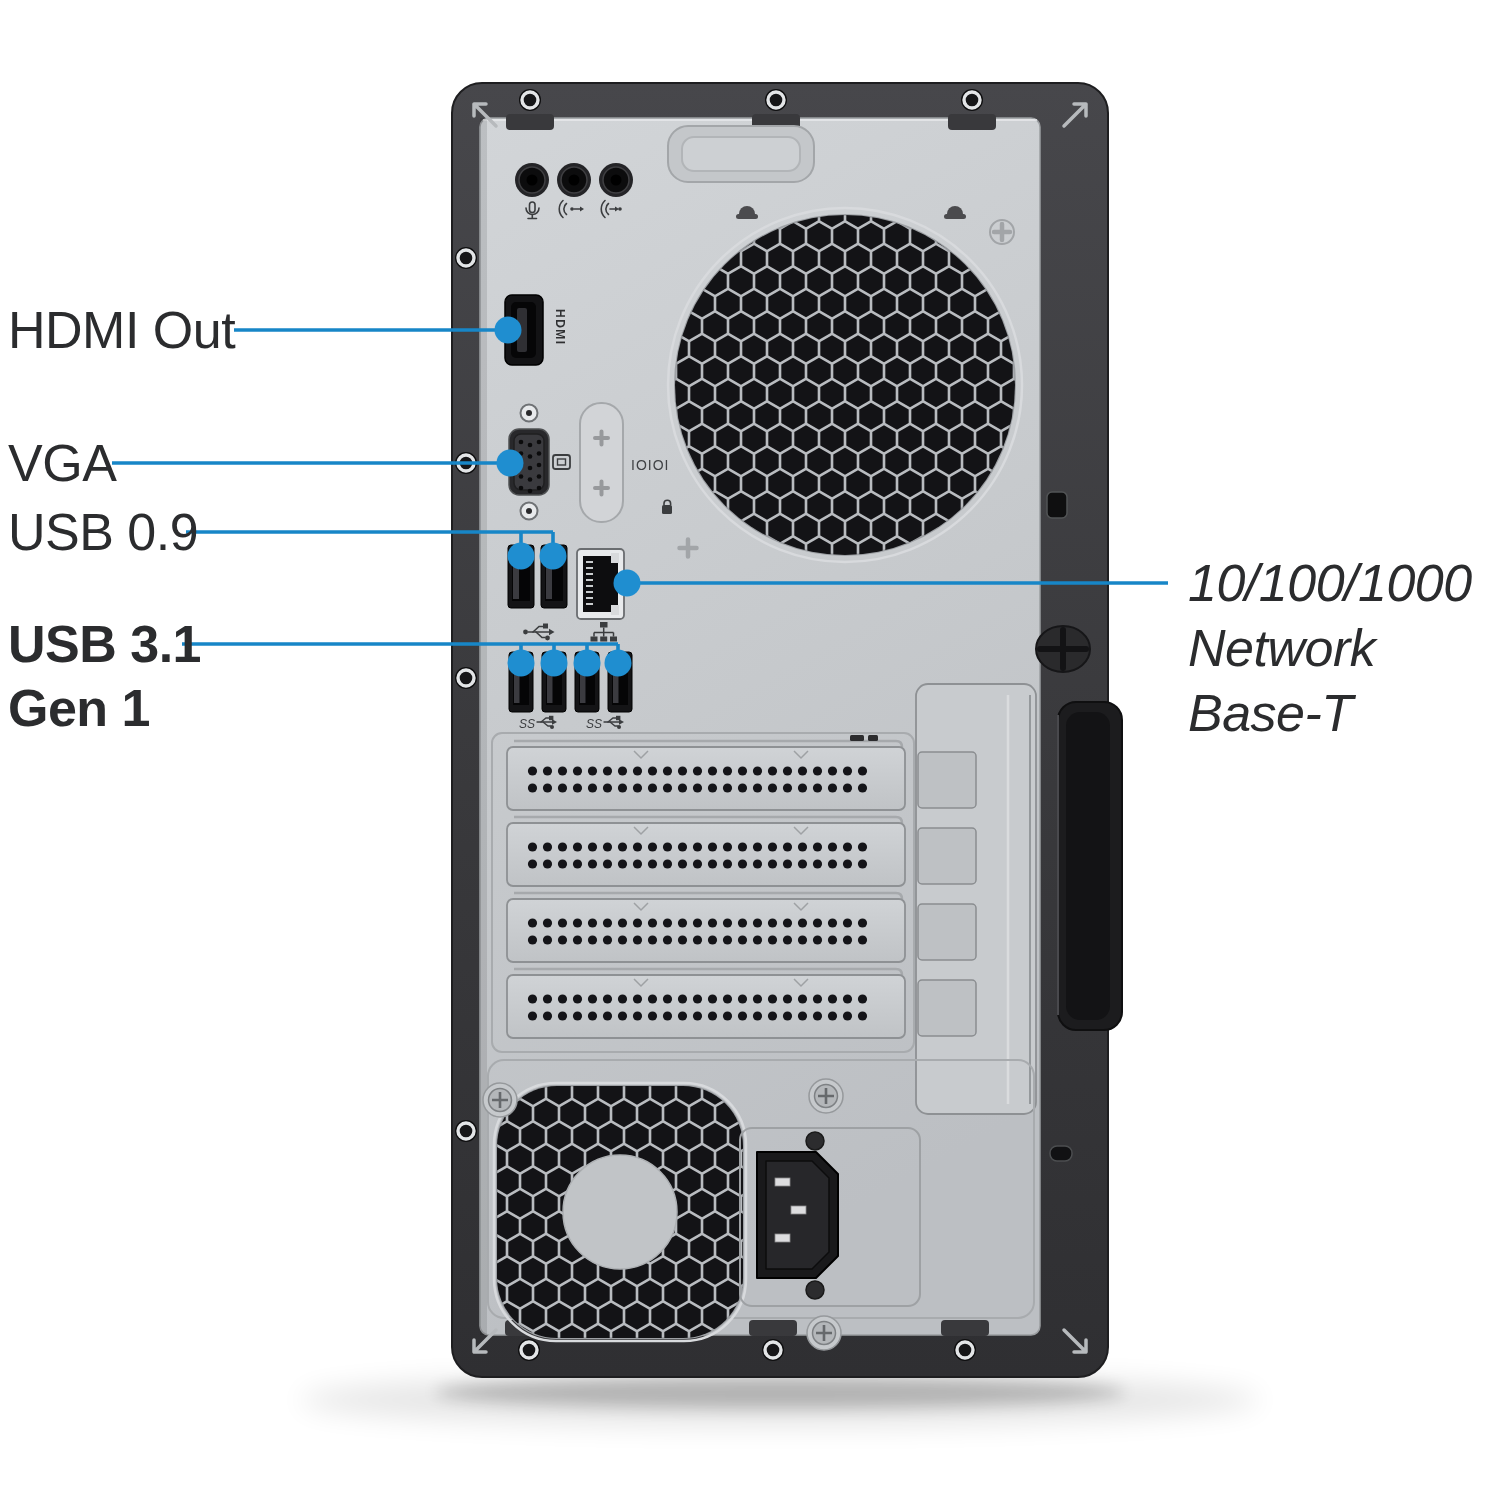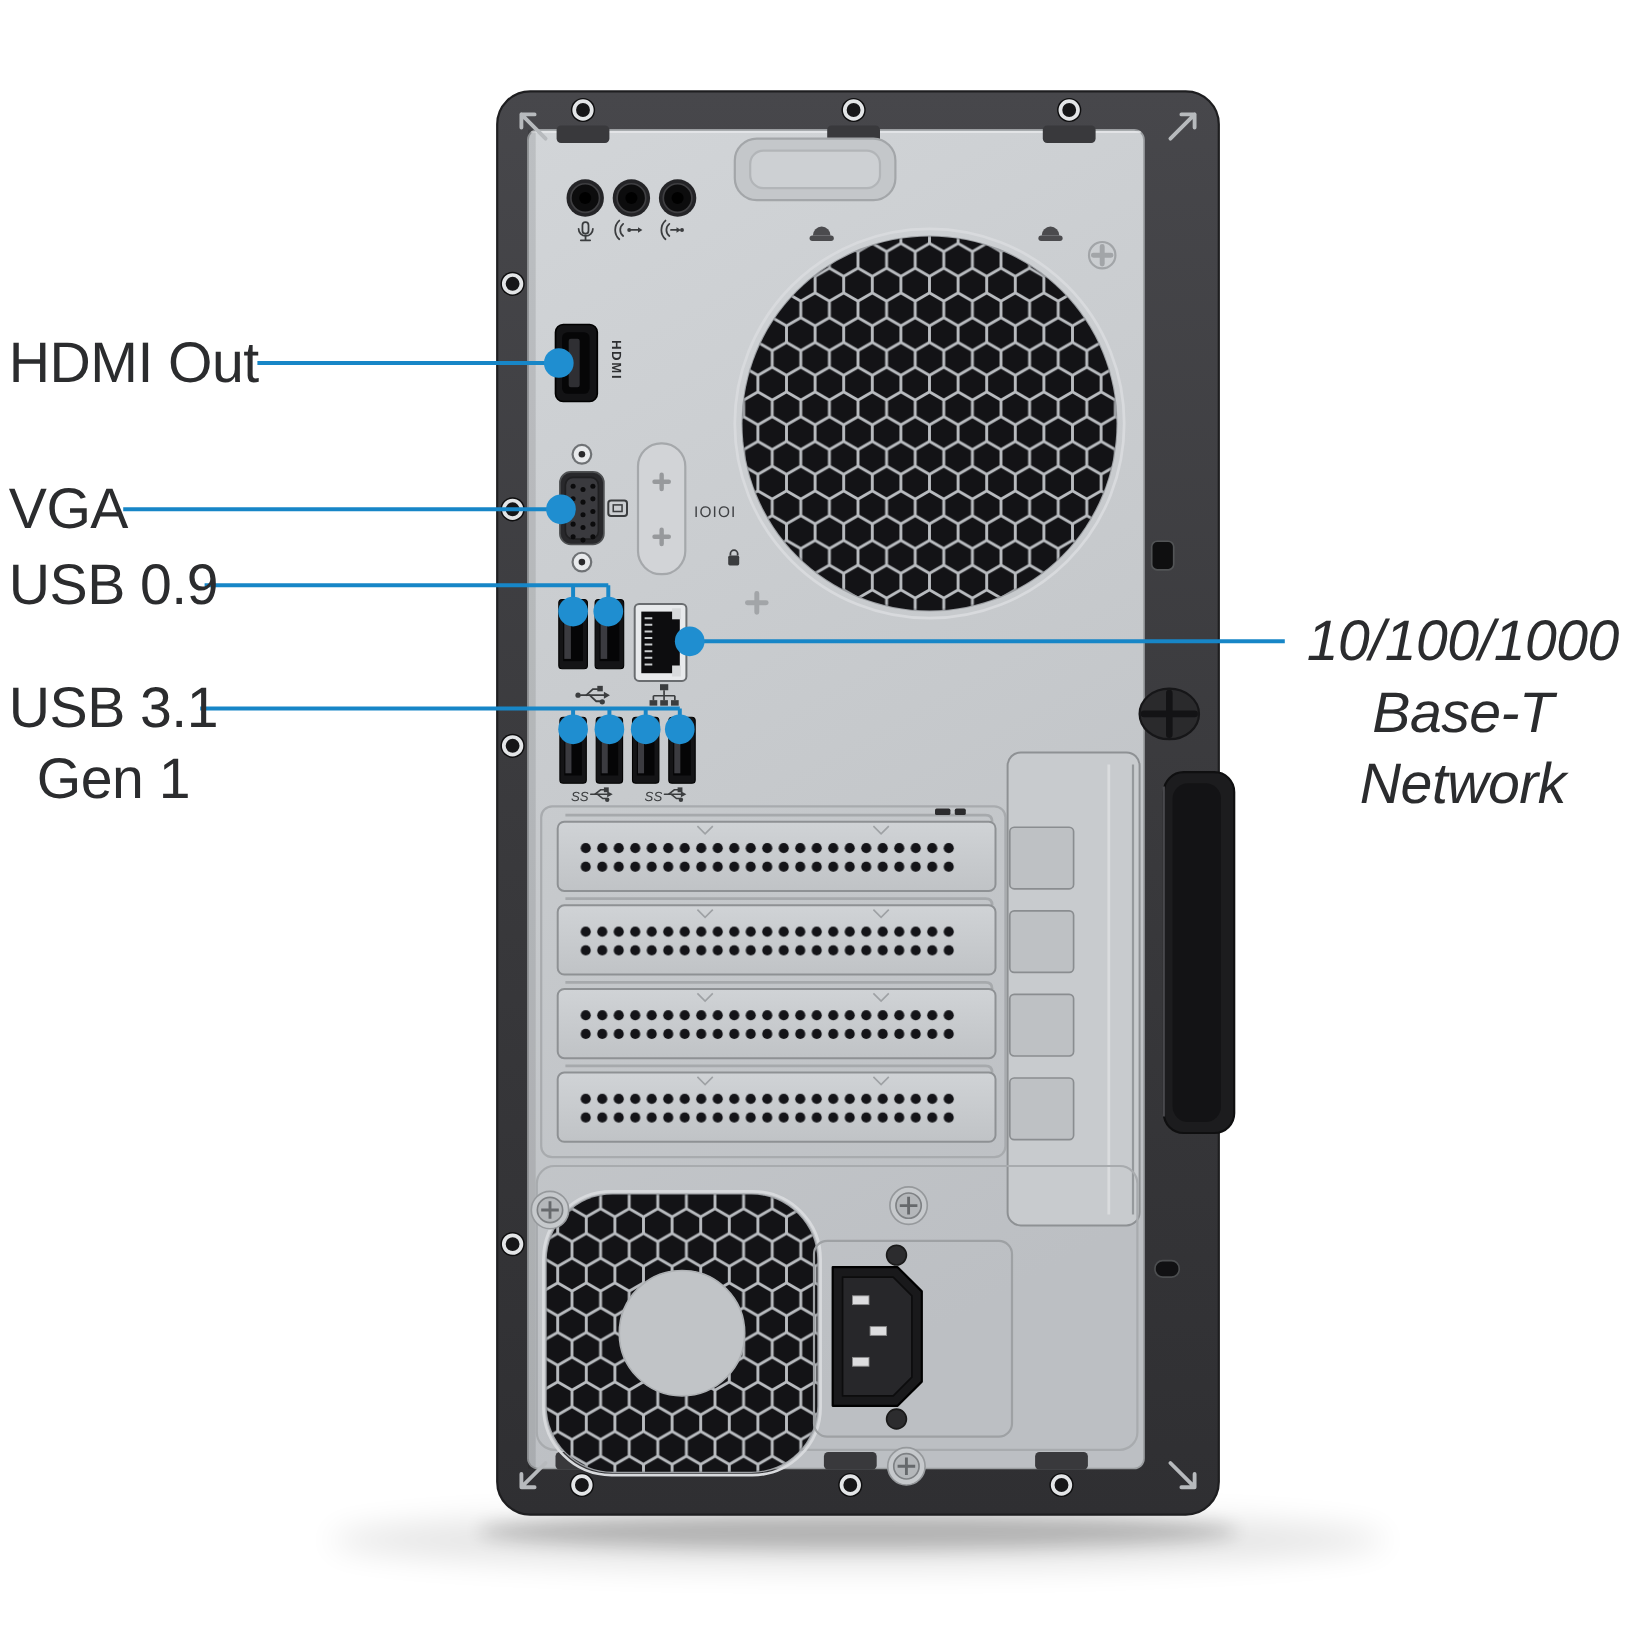--- a/index.html
+++ b/index.html
@@ -1,22 +1,22 @@
 <!DOCTYPE html>
 <html><head>
 <meta charset="utf-8">
 <style>
   html,body{margin:0;padding:0;background:#ffffff;}
   .scene{position:relative;width:1500px;height:1500px;background:#ffffff;overflow:hidden;
          font-family:"Liberation Sans",sans-serif;}
   .scene svg{position:absolute;left:0;top:0;}
   .callout-label{position:absolute;font-weight:300;font-size:52px;line-height:56px;
          color:#2b2c2e;letter-spacing:-0.5px;white-space:nowrap;}
-  .callout-label span{display:block;text-align:center;}
-  .two-line span{line-height:64px;}
+  .callout-label span{display:block;}
+  .two-line span{line-height:64px;font-weight:bold;}
   .three-line span{line-height:65px;font-style:italic;}
 </style>
 </head>
 <body>
 
 <div class="scene">
 
 <svg width="1500" height="1500" viewBox="0 0 1500 1500">
   <defs>
     <linearGradient id="frameGrad" x1="0" y1="0" x2="0" y2="1">
@@ -437,17 +437,17 @@
 </div>
 <div class="callout-label" style="left:8px;top:504px">
   <span>USB 0.9</span>
 </div>
 <div class="callout-label two-line" style="left:8px;top:612px">
   <span>USB 3.1</span>
   <span>Gen 1</span>
 </div>
 <div class="callout-label three-line" style="left:1188px;top:551px">
   <span>10/100/1000</span>
+  <span>Network</span>
   <span>Base-T</span>
-  <span>Network</span>
 </div>
 
 </div>
 
 </body></html>

